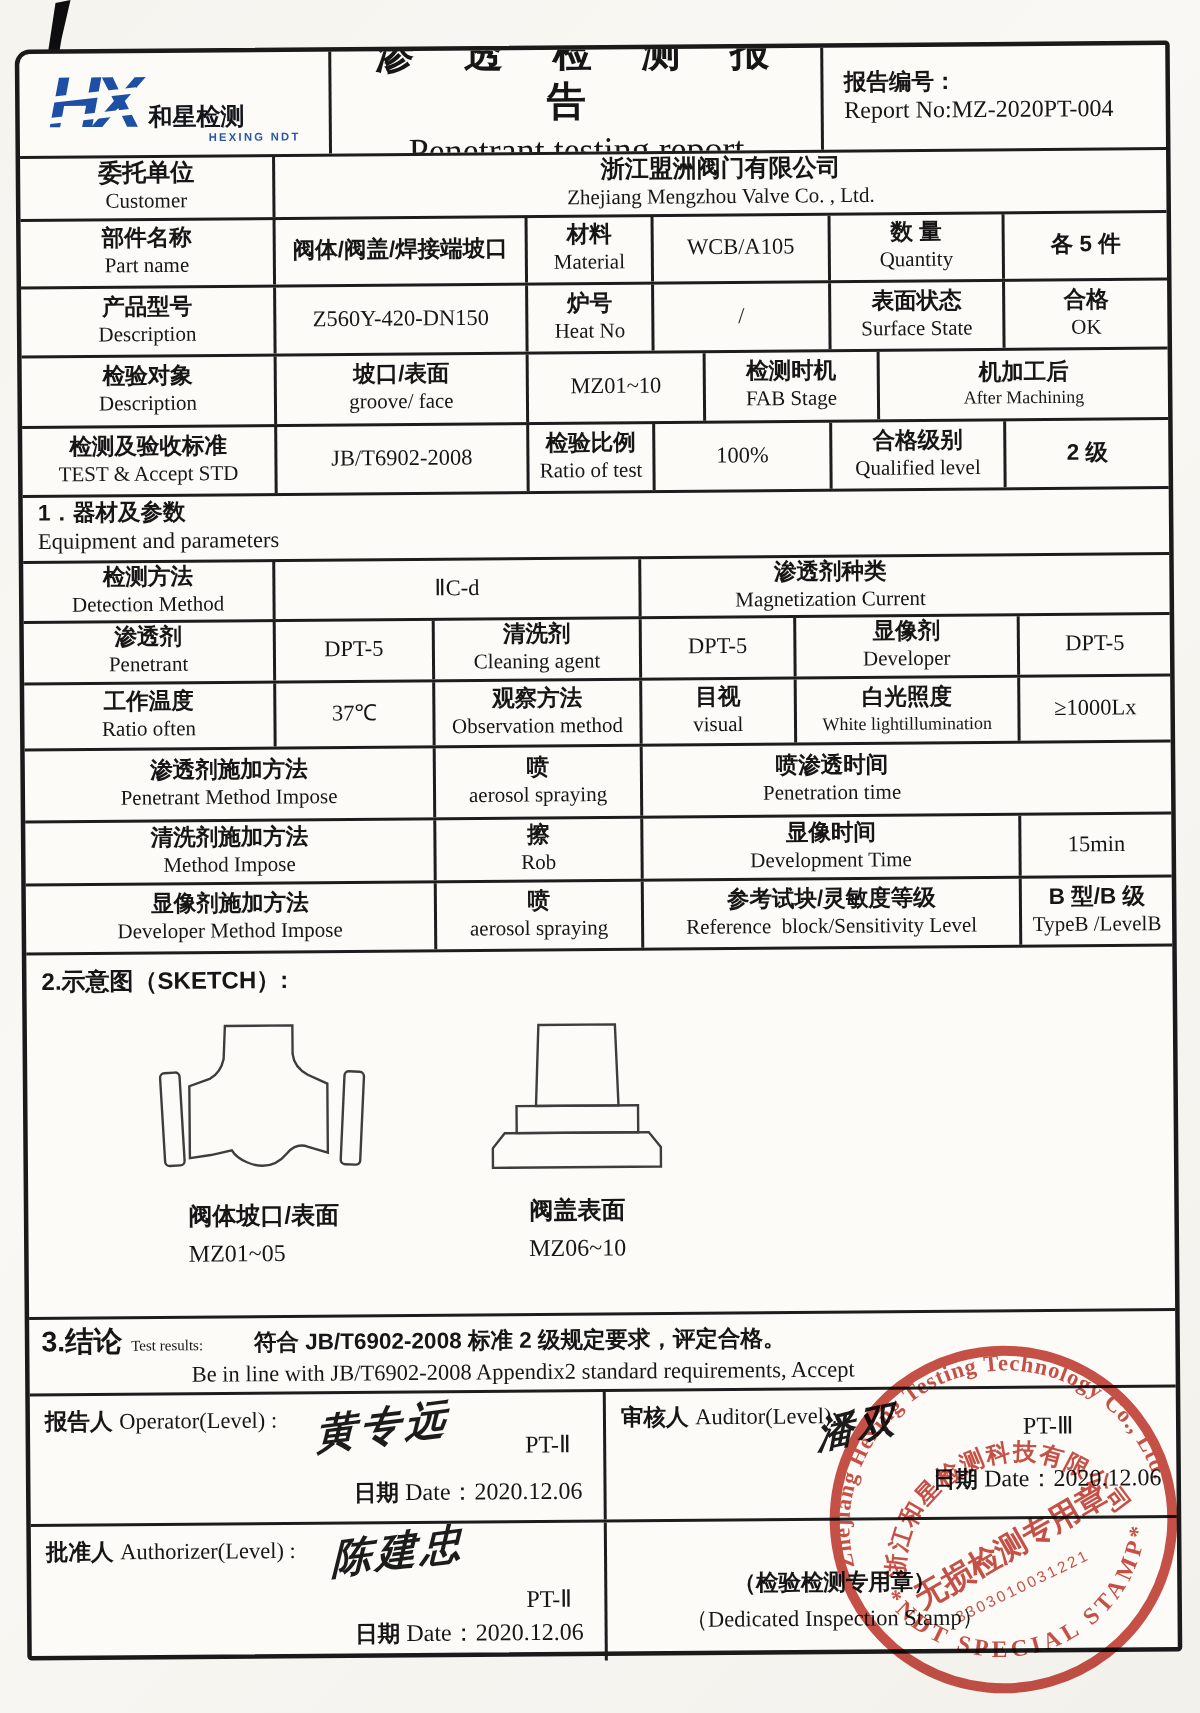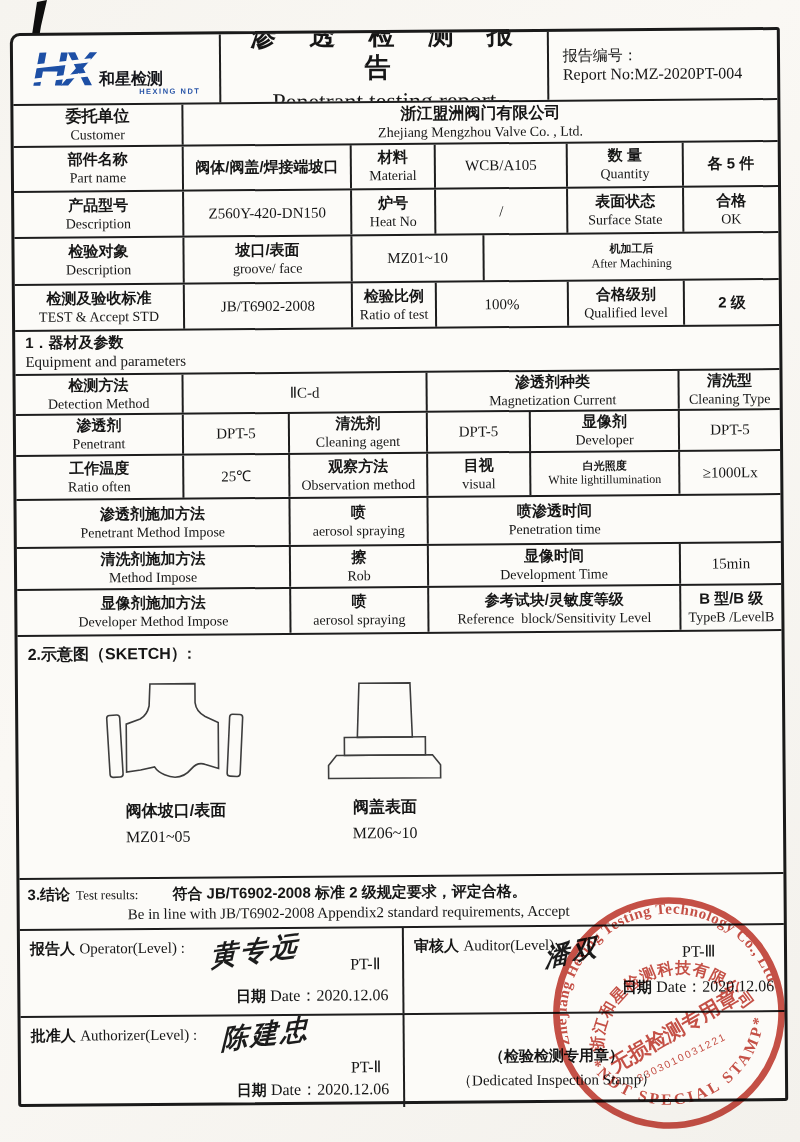--- a/index.html
+++ b/index.html
@@ -29,21 +29,21 @@
   .row:last-child{border-bottom:none;}
   .cell{
     box-sizing:border-box;border-right:2px solid #1d1d1d;
     display:flex;flex-direction:column;justify-content:center;align-items:center;
     text-align:center;line-height:1.25;overflow:hidden;padding:1px 2px;
   }
   .cell:last-child{border-right:none;}
   .cn{font-weight:700;font-size:15px;white-space:pre-line;}
   .en{font-family:"Liberation Serif",serif;font-size:14px;white-space:pre-line;}
   .val{font-family:"Liberation Serif",serif;font-size:15px;}
-  .small .cn{font-size:11px}
+  .small .cn{font-size:15px}
   .small .en{font-size:12px}
   
   .hdr{height:70px;}
   .logo-cell{width:210px;flex-direction:row;gap:8px;}
   .hx-wrap{position:relative;line-height:1;}
   .hx{
     font-family:"Liberation Sans",sans-serif;font-style:italic;font-weight:900;
     font-size:48px;color:#1d4fa5;letter-spacing:-4px;
   }
   .hx-wrap::before,.hx-wrap::after{
@@ -52,29 +52,29 @@
   }
   .hx-wrap::before{top:16px;}
   .hx-wrap::after{top:30px;}
   .logo-txt{display:flex;flex-direction:column;align-items:flex-start;line-height:1.1;}
   .logo-cn{font-weight:700;font-size:16px;color:#14151a;margin-top:28px;}
   .logo-en{font-size:7.5px;color:#2a56a8;letter-spacing:1.5px;font-weight:700;margin-left:40px;}
   .title-cell{width:330px;}
   .title-cn{font-weight:700;font-size:26px;letter-spacing:13px;text-indent:8px;}
   .title-en{font-family:"Liberation Serif",serif;font-size:24px;margin-top:2px;}
   .report-cell{width:230px;align-items:flex-start;padding-left:14px;text-align:left;}
-  .report-label{font-weight:400;font-size:15px;}
+  .report-label{font-weight:700;font-size:15px;}
   .report-no{font-family:"Liberation Serif",serif;font-size:16px;}
   
   .cust{height:42px;}
   .cust .label{width:170px;}
   .cust .value{flex:1;}
   .cust .cn{font-size:16px;}
   
-  .w0{width:170px}.w1{width:168px}.w2{width:84px}.w3{width:132px}.w4{width:116px}.w5{flex:1}
+  .w0{width:170px}.w1{width:168px}.w2{width:84px}.w3{width:118px}.w4{width:116px}.w5{flex:1}
   .ir0{height:45px}.ir1{height:46px}.ir2{height:47px}.ir3{height:46px}
   
   .sect{flex-direction:column;align-items:flex-start;justify-content:center;padding-left:10px;text-align:left;border-right:none;}
   .sect .cn{font-size:15px;text-align:center;}
   .sect .en{font-size:15px;}
   .s1{height:44px;}
   
   .e0{width:168px}.e1{width:106px}.e2{width:138px}.e3{width:103px}.e4{width:149px}.e5{flex:1}
   .e01{width:274px}.e12{width:244px}.e45{width:252px}
   .er0{height:40px}.er1{height:41px}.er2{height:44px}.er3{height:48px}.er4{height:42px}.er5{height:46px}
@@ -83,22 +83,22 @@
   .sketch-head{padding:8px 0 0 10px;font-weight:700;font-size:16px;}
   .figs{display:flex;margin:14px 0 0 82px;gap:72px;}
   .fig{display:flex;flex-direction:column;align-items:center;}
   .fig svg{stroke:#3d3d3d;fill:none;stroke-width:1.6;}
   .figcap{margin-top:14px;text-align:center;}
   .figcap .cn{font-size:16px;}
   .figcap .code{font-family:"Liberation Serif",serif;font-size:16px;margin-top:6px;display:block;text-align:left;}
   
   .results{height:51px;flex-direction:column;align-items:flex-start;justify-content:center;padding-left:8px;text-align:left;gap:2px;}
   .res-line1{display:flex;align-items:baseline;gap:6px;}
-  .res-line1 .cn{font-size:15px;}
-  .res-line1 .en{font-size:13px;}
+  .res-line1 .cn{font-size:19px;}
+  .res-line1 .en{font-size:10px;}
   .res-body{font-weight:700;font-size:15px;margin-left:28px;}
   .res-line2{font-family:"Liberation Serif",serif;font-size:15px;margin-left:100px;}
   
   .sigrow1{height:87px;}
   .sigrow2{height:92px;border-bottom:none;}
   .sig-cell{position:relative;align-items:flex-start;justify-content:flex-start;text-align:left;padding:8px 10px;}
   .sigL{width:384px;}
   .sigR{flex:1;}
   .sig-label .cn{display:inline;font-size:15px;}
   .sig-label .en{display:inline;font-size:15px;}
@@ -218,20 +218,24 @@
           <span class="cn">检验对象</span>
           <span class="en">Description</span>
         </div>
       <div class="cell w1">
           <span class="cn">坡口/表面</span>
           <span class="en">groove/ face</span>
         </div>
       <div class="cell w3">
           <span class="val">MZ01~10</span>
         </div>
+      <div class="cell w4">
+          <span class="cn">检测时机</span>
+          <span class="en">FAB Stage</span>
+        </div>
       <div class="cell w5 small">
           <span class="cn">机加工后</span>
           <span class="en">After Machining</span>
         </div>
     </div>
     <div class="row ir3">
       <div class="cell w0">
           <span class="cn">检测及验收标准</span>
           <span class="en">TEST &amp; Accept STD</span>
         </div>
@@ -266,24 +270,20 @@
           <span class="cn">检测方法</span>
           <span class="en">Detection Method</span>
         </div>
       <div class="cell e12">
           <span class="val">ⅡC-d</span>
         </div>
       <div class="cell e45">
           <span class="cn">渗透剂种类</span>
           <span class="en">Magnetization Current</span>
         </div>
-      <div class="cell e5">
-          <span class="cn">清洗型</span>
-          <span class="en">Cleaning Type</span>
-        </div>
     </div>
     <div class="row er1">
       <div class="cell e0">
           <span class="cn">渗透剂</span>
           <span class="en">Penetrant</span>
         </div>
       <div class="cell e1">
           <span class="val">DPT-5</span>
         </div>
       <div class="cell e2">
@@ -300,21 +300,21 @@
       <div class="cell e5">
           <span class="val">DPT-5</span>
         </div>
     </div>
     <div class="row er2">
       <div class="cell e0">
           <span class="cn">工作温度</span>
           <span class="en">Ratio often</span>
         </div>
       <div class="cell e1">
-          <span class="val">25℃</span>
+          <span class="val">37℃</span>
         </div>
       <div class="cell e2">
           <span class="cn">观察方法</span>
           <span class="en">Observation method</span>
         </div>
       <div class="cell e3">
           <span class="cn">目视</span>
           <span class="en">visual</span>
         </div>
       <div class="cell e4 small">

